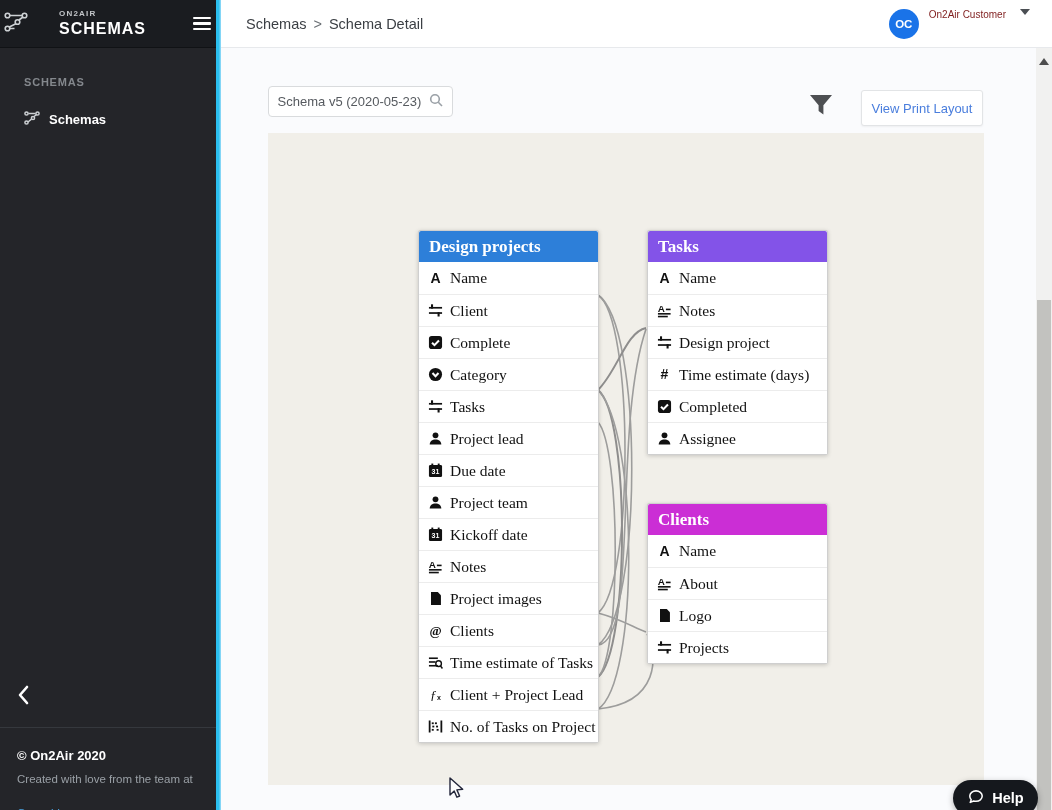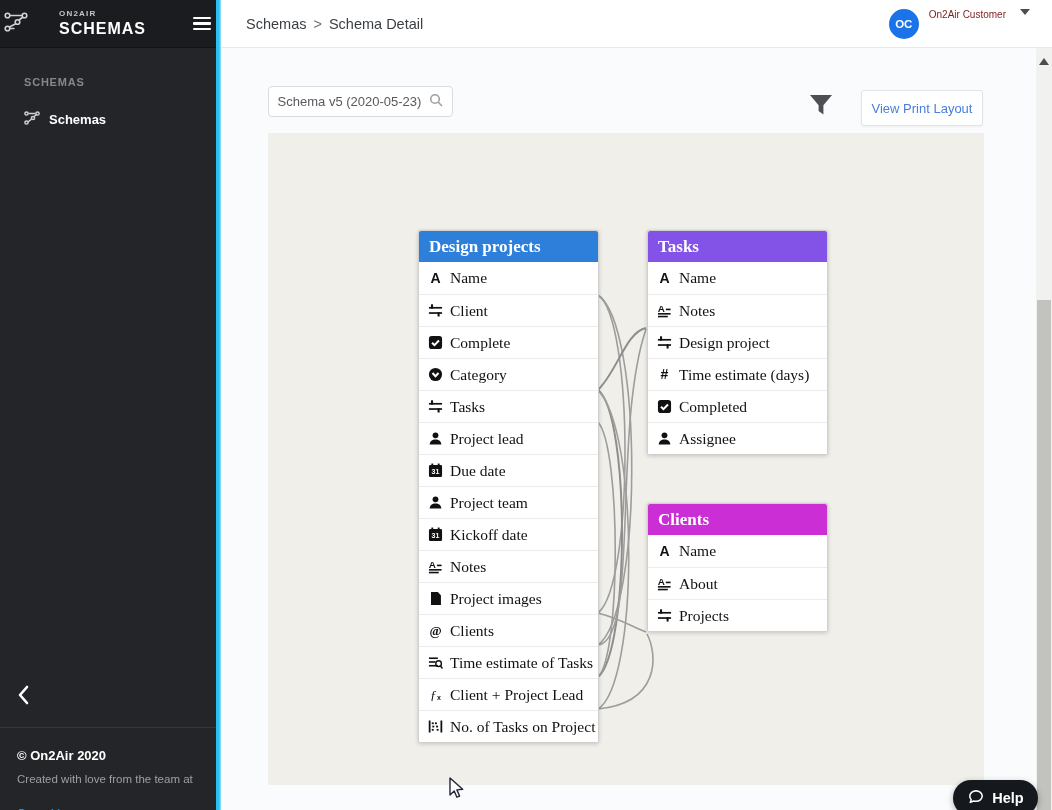--- a/index.html
+++ b/index.html
@@ -405,20 +405,28 @@
             <text x="4.5" y="9.5" text-anchor="middle" font-size="10.5" font-weight="bold" fill="#111" font-family="Liberation Sans, sans-serif">A</text>
             <rect x="1" y="10.7" width="13.5" height="1.7"></rect>
             <rect x="1" y="13.6" width="10.5" height="1.7"></rect>
             <rect x="9.5" y="6" width="5" height="1.7"></rect>
           </svg>
         </span>
         <span class="flabel">About</span>
       </div>
       <div class="field-row">
         <span class="ficon">
+          <svg viewBox="0 0 16 16">
+            <path d="M3.2 1h7.2l3.4 3.6V15H3.2z" fill="#111"></path>
+          </svg>
+        </span>
+        <span class="flabel">Logo</span>
+      </div>
+      <div class="field-row">
+        <span class="ficon">
           <svg viewBox="0 0 16 16" fill="#111">
             <rect x="1" y="4.2" width="14" height="1.8"></rect>
             <rect x="1" y="9.8" width="14" height="1.8"></rect>
             <rect x="3.2" y="1.4" width="2.2" height="4.6"></rect>
             <rect x="10.2" y="9.8" width="2.2" height="4.6"></rect>
           </svg>
         </span>
         <span class="flabel">Projects</span>
       </div>
     </div>

